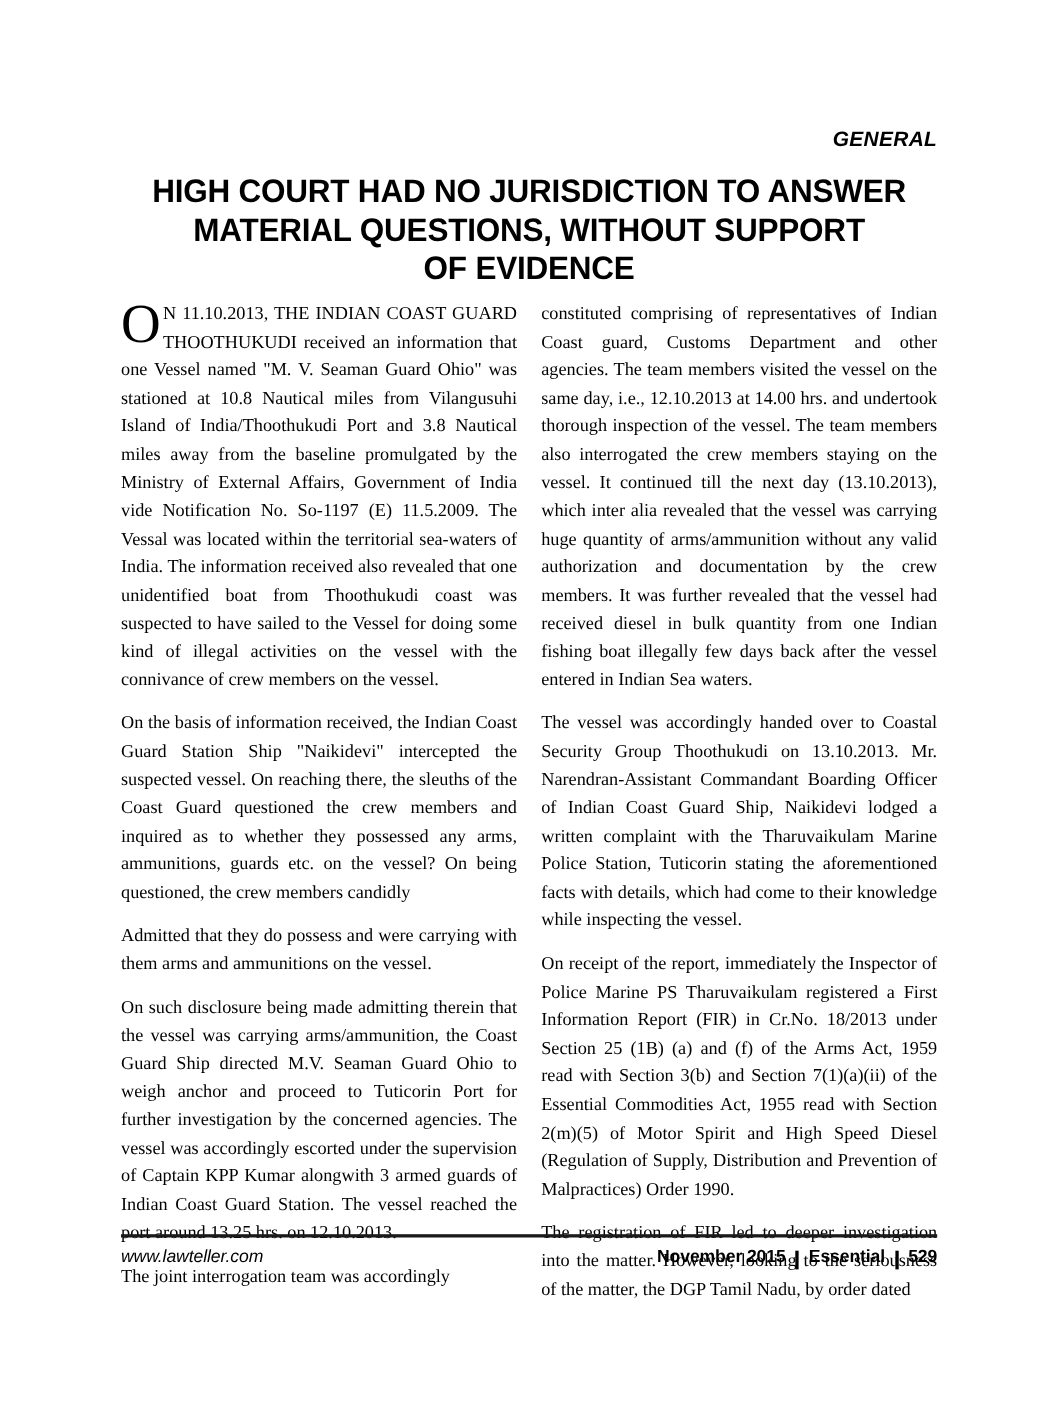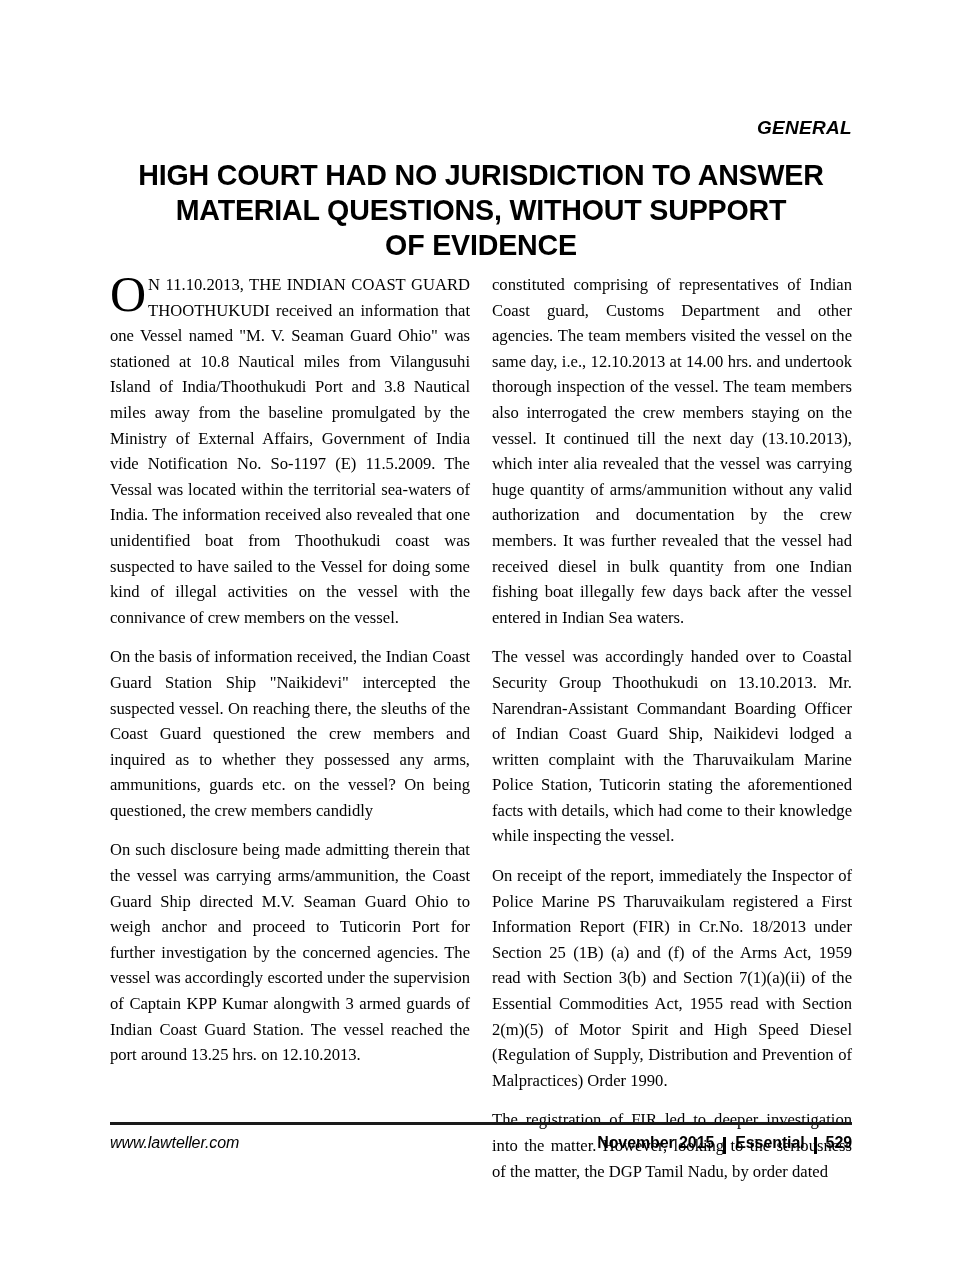--- a/index.html
+++ b/index.html
@@ -155,21 +155,23 @@
       <span class="hl-line">OF EVIDENCE</span>
     </div>
   </div>
 
   <div class="columns">
 
     <div class="col">
       <p class="dropcap-para"><span class="dropcap">O</span><span>N 11.10.2013, THE INDIAN COAST GUARD THOOTHUKUDI received an information that one Vessel named "M. V. Seaman Guard Ohio" was stationed at 10.8 Nautical miles from Vilangusuhi Island of India/Thoothukudi Port and 3.8 Nautical miles away from the baseline promulgated by the Ministry of External Affairs, Government of India vide Notification No. So-1197 (E) 11.5.2009. The Vessal was located within the territorial sea-waters of India. The information received also revealed that one unidentified boat from Thoothukudi coast was suspected to have sailed to the Vessel for doing some kind of illegal activities on the vessel with the connivance of crew members on the vessel.</span></p>
 
       <p>On the basis of information received, the Indian Coast Guard Station Ship "Naikidevi" intercepted the suspected vessel. On reaching there, the sleuths of the Coast Guard questioned the crew members and inquired as to whether they possessed any arms, ammunitions, guards etc. on the vessel? On being questioned, the crew members candidly</p>
+      <p>Admitted that they do possess and were carrying with them arms and ammunitions on the vessel.</p>
       <p>On such disclosure being made admitting therein that the vessel was carrying arms/ammunition, the Coast Guard Ship directed M.V. Seaman Guard Ohio to weigh anchor and proceed to Tuticorin Port for further investigation by the concerned agencies. The vessel was accordingly escorted under the supervision of Captain KPP Kumar alongwith 3 armed guards of Indian Coast Guard Station. The vessel reached the port around 13.25 hrs. on 12.10.2013.</p>
+      <p>The joint interrogation team was accordingly</p>
     </div>
 
     <div class="col">
       <p>constituted comprising of representatives of Indian Coast guard, Customs Department and other agencies. The team members visited the vessel on the same day, i.e., 12.10.2013 at 14.00 hrs. and undertook thorough inspection of the vessel. The team members also interrogated the crew members staying on the vessel. It continued till the next day (13.10.2013), which inter alia revealed that the vessel was carrying huge quantity of arms/ammunition without any valid authorization and documentation by the crew members. It was further revealed that the vessel had received diesel in bulk quantity from one Indian fishing boat illegally few days back after the vessel entered in Indian Sea waters.</p>
       <p>The vessel was accordingly handed over to Coastal Security Group Thoothukudi on 13.10.2013. Mr. Narendran-Assistant Commandant Boarding Officer of Indian Coast Guard Ship, Naikidevi lodged a written complaint with the Tharuvaikulam Marine Police Station, Tuticorin stating the aforementioned facts with details, which had come to their knowledge while inspecting the vessel.</p>
       <p>On receipt of the report, immediately the Inspector of Police Marine PS Tharuvaikulam registered a First Information Report (FIR) in Cr.No. 18/2013 under Section 25 (1B) (a) and (f) of the Arms Act, 1959 read with Section 3(b) and Section 7(1)(a)(ii) of the Essential Commodities Act, 1955 read with Section 2(m)(5) of Motor Spirit and High Speed Diesel (Regulation of Supply, Distribution and Prevention of Malpractices) Order 1990.</p>
       <p>The registration of FIR led to deeper investigation into the matter. However, looking to the seriousness of the matter, the DGP Tamil Nadu, by order dated</p>
     </div>
 
   </div>

